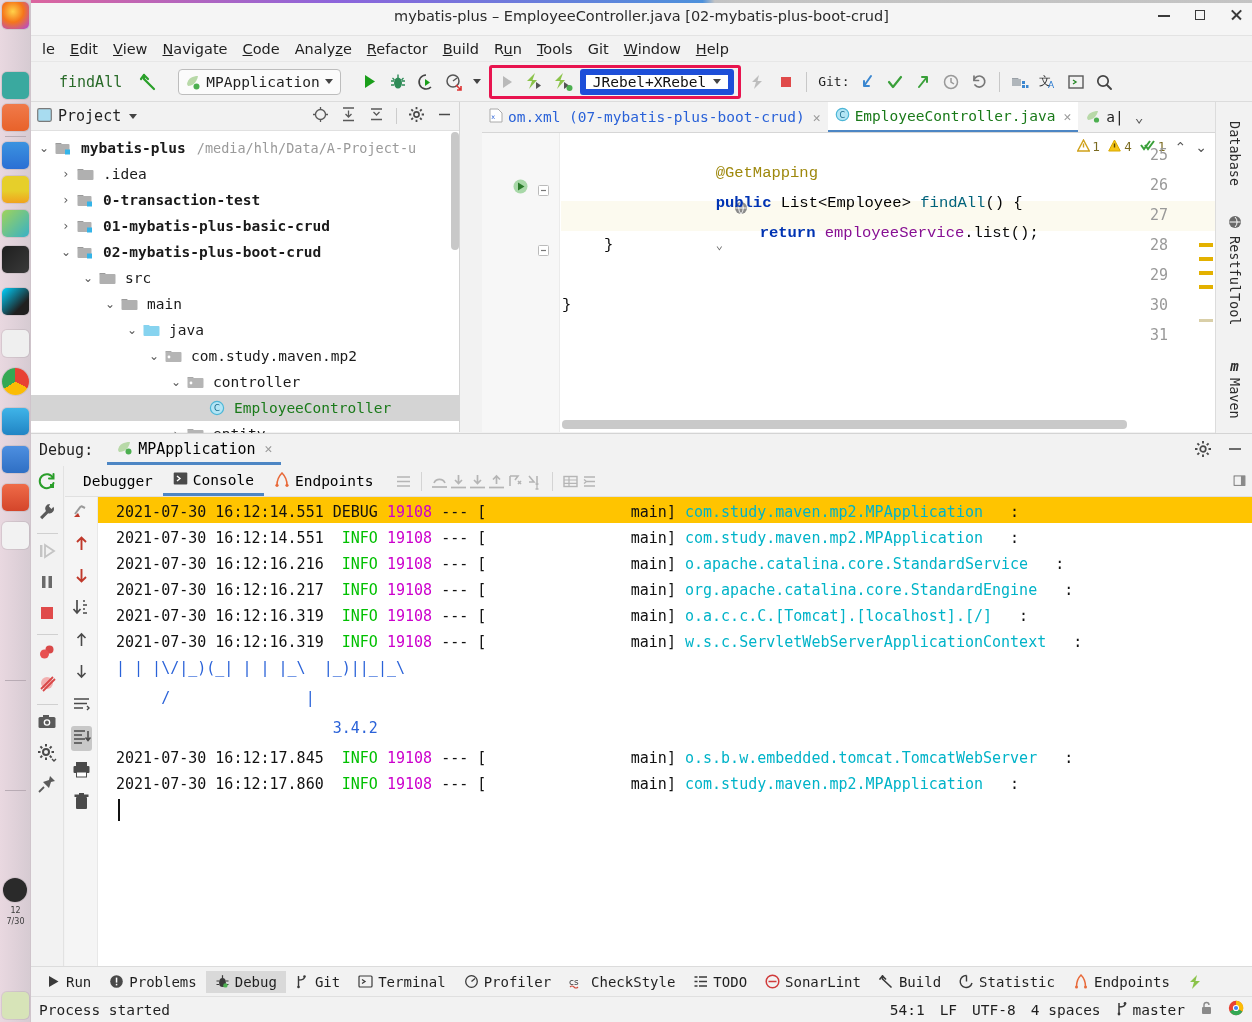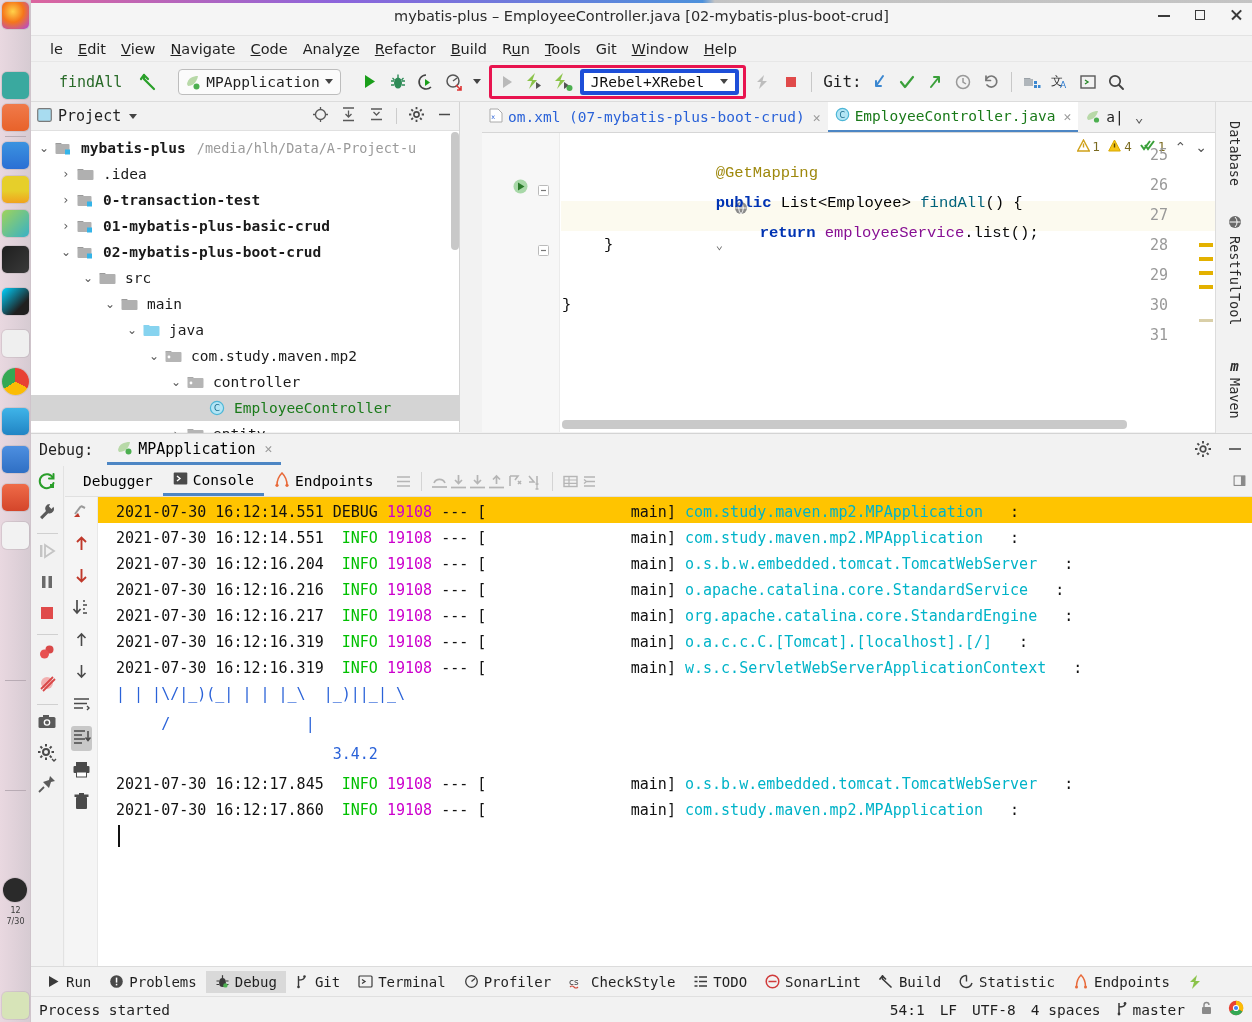--- a/index.html
+++ b/index.html
@@ -59,21 +59,21 @@
   .win-btn .sq  { position:absolute; left:3px; top:3px; width:10px; height:10px; border:1.6px solid #3a3a3a; }
   .win-btn .x1, .win-btn .x2 {
     position:absolute; left:2px; top:7px; width:13px; height:1.6px; background:#3a3a3a;
   }
   .win-btn .x1 { transform: rotate(45deg); }
   .win-btn .x2 { transform: rotate(-45deg); }
 
   
   .menubar {
     height: 26px; background: #f2f2f2; display: flex; align-items: center;
-    padding-left: 12px; gap: 1px; border-bottom: 1px solid #e7e7e7;
+    padding-left: 4px; gap: 1px; border-bottom: 1px solid #e7e7e7;
   }
   .menu-item {
     font-family: "DejaVu Sans", sans-serif; font-size: 14.5px; color: #1f1f1f;
     padding: 1px 7px; cursor: default; white-space: nowrap;
   }
   .mn { text-decoration: underline; }
 
   
   .toolbar {
     height: 40px; background: #f2f2f2; display: flex; align-items: center;
@@ -87,26 +87,26 @@
     border: 1px solid #bdbdbd; border-radius: 4px; background: #fbfbfb;
     padding: 0 7px 0 5px; cursor: default;
   }
   .runconfig .label { font-family:"DejaVu Sans Mono",monospace; font-size: 14.5px; color:#1f1f1f; }
   .caret-d { width:0;height:0;border-left:4px solid transparent;border-right:4px solid transparent;border-top:5px solid #444; }
   .jrebel-box {
     display:flex; align-items:center; gap:6px;
     border: 3px solid #e8144f; border-radius: 3px; padding: 1px 4px; height: 34px;
   }
   .jrebel-select {
-    display:flex;align-items:center;gap:16px;height:26px;border:4px solid #1d4ed8;border-radius:3px;
+    display:flex;align-items:center;gap:7px;height:26px;border:6px solid #1d4ed8;border-radius:3px;
     background:#fff;padding:0 7px;
   }
   .jrebel-select .label { font-family:"DejaVu Sans Mono",monospace;font-size:14.5px;color:#111; }
   .tb-sep { width:1px;height:20px;background:#c8c8c8;margin:0 3px; }
-  .git-label { font-family:"DejaVu Sans Mono",monospace;font-size:16px;color:#1f1f1f;margin-left:2px; }
+  .git-label { font-family:"DejaVu Sans Mono",monospace;font-size:13px;color:#1f1f1f;margin-left:2px; }
 
   
   .body-split { position: relative; height: 920px; }
 
   
   .projpanel {
     position:absolute; left:0; top:0; width:429px; height:330px;
     background:#fff; border-right:1px solid #d4d4d4;
   }
   .proj-header {
@@ -1000,21 +1000,20 @@
                       <rect x="4" y="5" width="11" height="12" rx="1" fill="#4a4a4a"></rect>
                       <rect x="2.5" y="2.5" width="14" height="2.5" fill="#4a4a4a"></rect>
                       <rect x="7" y="1" width="5" height="2" fill="#4a4a4a"></rect>
                     </svg>
                 </span>
               </div>
 
               <div class="console" id="console-host">
                   <div class="logline hl"><span class="lg-time">2021-07-30 16:12:14.551</span> <span class="lg-debug">DEBUG</span> <span class="lg-pid">19108</span> <span class="lg-dash">---</span> <span class="lg-thread">[                main]</span> <span class="lg-class">com.study.maven.mp2.MPApplication</span><span class="lg-colon">   :</span></div>
                   <div class="logline"><span class="lg-time">2021-07-30 16:12:14.551</span> <span class="lg-info"> INFO</span> <span class="lg-pid">19108</span> <span class="lg-dash">---</span> <span class="lg-thread">[                main]</span> <span class="lg-class">com.study.maven.mp2.MPApplication</span><span class="lg-colon">   :</span></div>
-                  <div class="logline"><span class="lg-time">2021-07-30 16:12:16.204</span> <span class="lg-info"> INFO</span> <span class="lg-pid">19108</span> <span class="lg-dash">---</span> <span class="lg-thread">[                main]</span> <span class="lg-class">o.s.b.w.embedded.tomcat.TomcatWebServer</span><span class="lg-colon">   :</span></div>
                   <div class="logline"><span class="lg-time">2021-07-30 16:12:16.216</span> <span class="lg-info"> INFO</span> <span class="lg-pid">19108</span> <span class="lg-dash">---</span> <span class="lg-thread">[                main]</span> <span class="lg-class">o.apache.catalina.core.StandardService</span><span class="lg-colon">   :</span></div>
                   <div class="logline"><span class="lg-time">2021-07-30 16:12:16.217</span> <span class="lg-info"> INFO</span> <span class="lg-pid">19108</span> <span class="lg-dash">---</span> <span class="lg-thread">[                main]</span> <span class="lg-class">org.apache.catalina.core.StandardEngine</span><span class="lg-colon">   :</span></div>
                   <div class="logline"><span class="lg-time">2021-07-30 16:12:16.319</span> <span class="lg-info"> INFO</span> <span class="lg-pid">19108</span> <span class="lg-dash">---</span> <span class="lg-thread">[                main]</span> <span class="lg-class">o.a.c.c.C.[Tomcat].[localhost].[/]</span><span class="lg-colon">   :</span></div>
                   <div class="logline"><span class="lg-time">2021-07-30 16:12:16.319</span> <span class="lg-info"> INFO</span> <span class="lg-pid">19108</span> <span class="lg-dash">---</span> <span class="lg-thread">[                main]</span> <span class="lg-class">w.s.c.ServletWebServerApplicationContext</span><span class="lg-colon">   :</span></div>
                   <div class="banner">| | |\/|_)(_| | | |_\  |_)||_|_\ </div>
                   <div class="banner">     /               |         </div>
                   <div class="banner">                        3.4.2 </div>
                   <div class="logline"><span class="lg-time">2021-07-30 16:12:17.845</span> <span class="lg-info"> INFO</span> <span class="lg-pid">19108</span> <span class="lg-dash">---</span> <span class="lg-thread">[                main]</span> <span class="lg-class">o.s.b.w.embedded.tomcat.TomcatWebServer</span><span class="lg-colon">   :</span></div>
                   <div class="logline"><span class="lg-time">2021-07-30 16:12:17.860</span> <span class="lg-info"> INFO</span> <span class="lg-pid">19108</span> <span class="lg-dash">---</span> <span class="lg-thread">[                main]</span> <span class="lg-class">com.study.maven.mp2.MPApplication</span><span class="lg-colon">   :</span></div>
                   <div class="caret-blk"></div>

